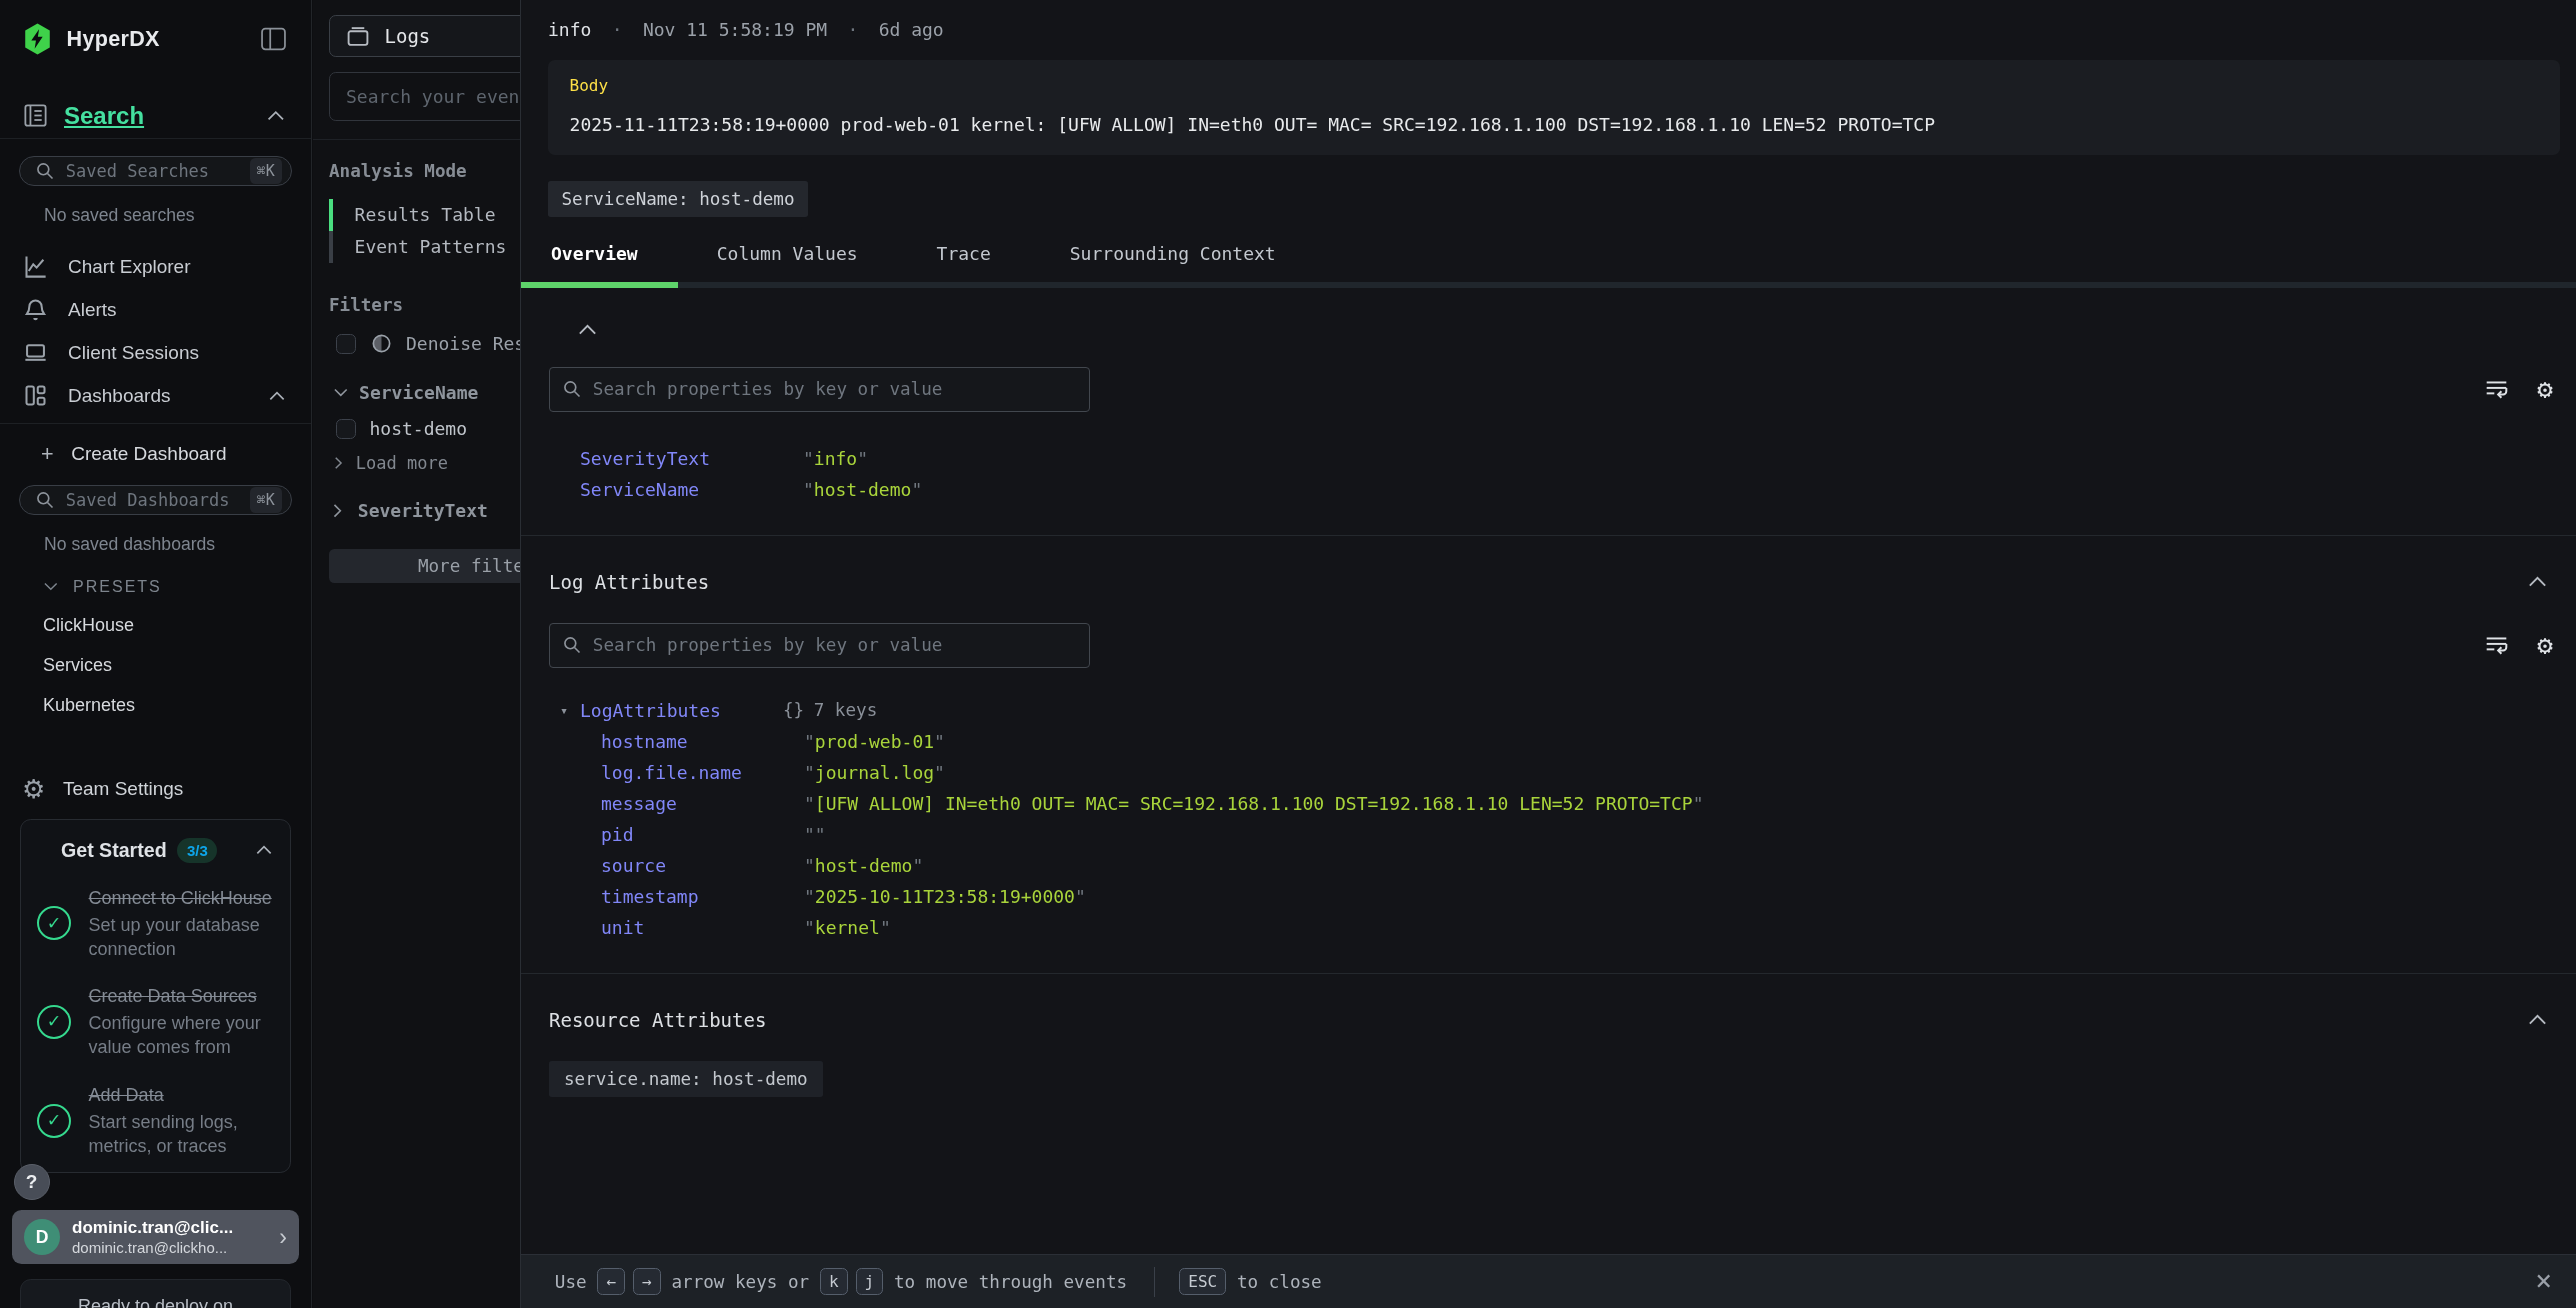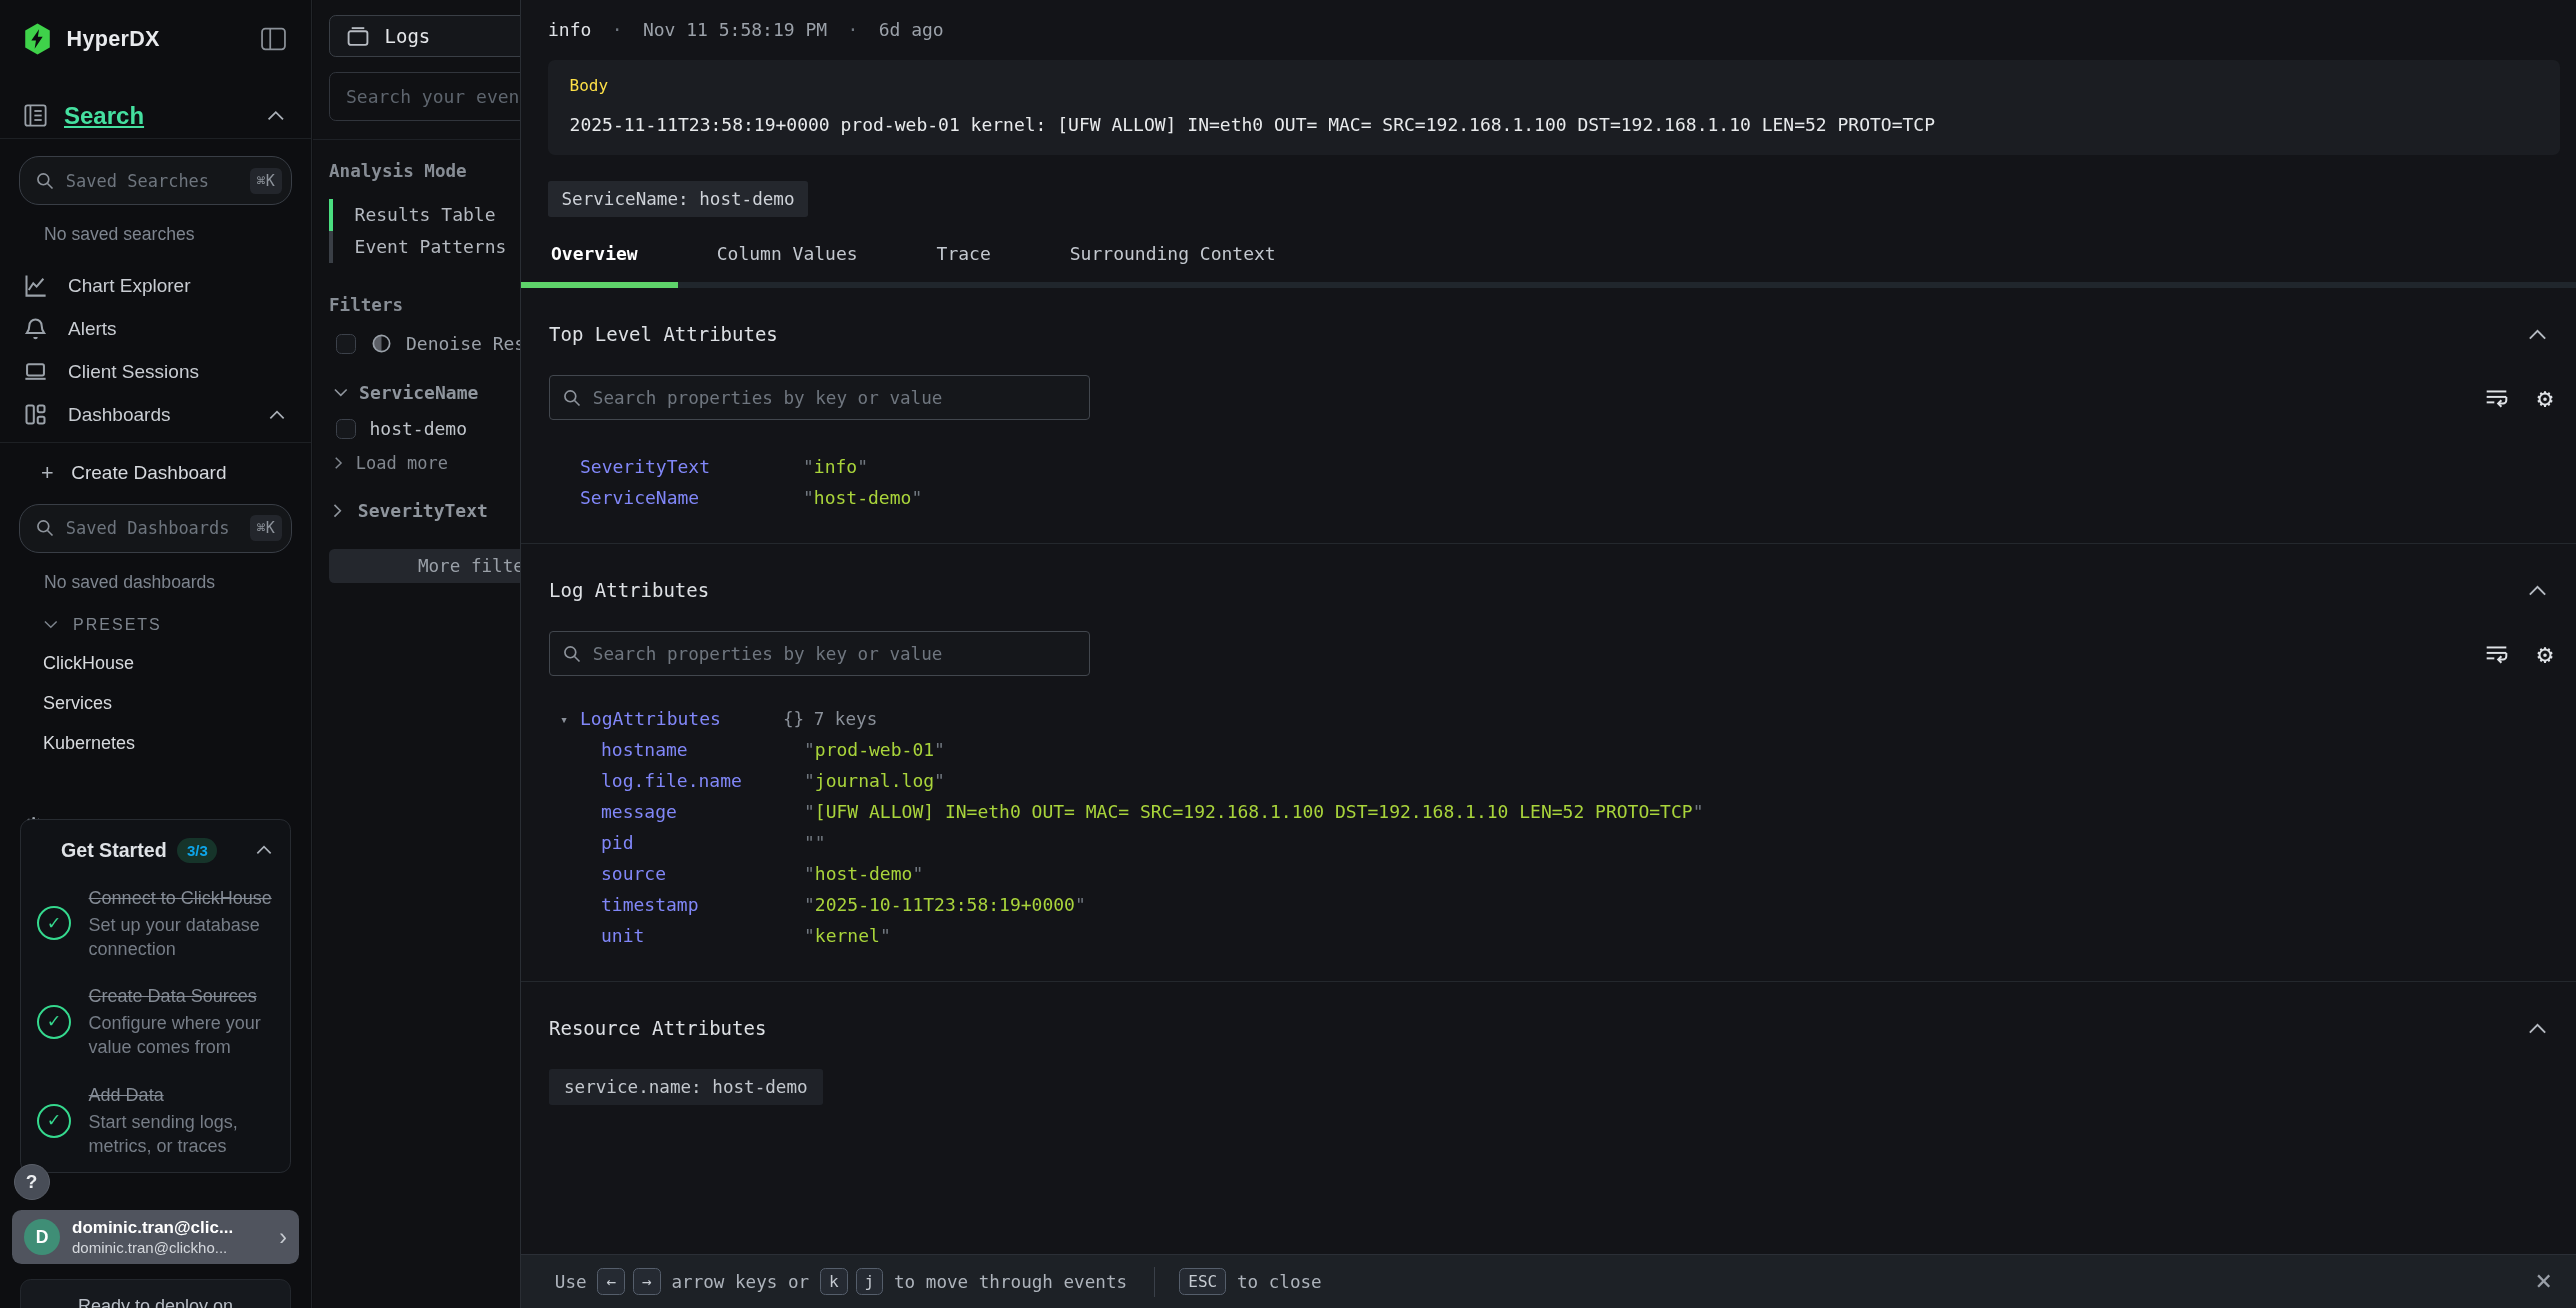--- a/index.html
+++ b/index.html
@@ -9,21 +9,21 @@
 
   
   .sidebar { position:absolute; left:0; top:0; width:312px; height:100%;
              background:#0d0e11; border-right:1.4px solid #222529; z-index:1; }
   .logo-row { display:flex; align-items:center; padding:21.6px 24px 0 22px; }
   .logo-title { font-size:21.6px; font-weight:700; letter-spacing:0.3px; margin-left:13.5px; flex:1; }
   .icon { display:inline-flex; align-items:center; justify-content:center; }
   .sec-head { display:flex; align-items:center; padding:0 24px 0 22px; height:45px; margin-top:38px;
               border-bottom:1.4px solid #1d2024; }
   .sec-head .label { font-size:24px; font-weight:700; color:#45e0a0; margin-left:15px; flex:1;text-decoration:underline; }
-  .pill { display:flex; align-items:center; margin:17.6px 19px 0 19px; height:49px; border:1.4px solid #393e46;
+  .pill { display:flex; align-items:center; margin:17.6px 19px 0 19px; height:30px; border:1.4px solid #393e46;
           border-radius:20px; background:#141619; padding:0 9.5px 0 15px; }
   .pill input { flex:1; background:transparent; border:0; outline:0; color:#b9bec6;
                 font-family:"DejaVu Sans Mono", monospace; font-size:17px; margin-left:10.8px; min-width:0; }
   .pill input::placeholder { color:#6e757e; }
   .kbd-chip { background:#23262c; color:#8d939b; font-size:15px; border-radius:5.4px; padding:4px 6.8px; }
   .muted-line { color:#7e858f; font-size:17.6px; margin:19px 0 0 44px; }
   .nav { margin-top:19px; }
   .nav-item { display:flex; align-items:center; height:43px; padding:0 24px 0 22px; cursor:pointer; }
   .nav-item .nlabel { font-size:19px; color:#c9cdd3; margin-left:19px; flex:1; }
   .nav-divider { border-bottom:1.4px solid #1d2024; margin-top:5.4px; }
@@ -410,21 +410,20 @@
     <span class="tab">Column Values</span>
     <span class="tab">Trace</span>
     <span class="tab">Surrounding Context</span>
   </div>
   <div class="tabline">
       <div class="seg"></div>
     </div>
 
   
   <div class="sec-title-row">
-    <span class="sec-title">Top Level Attributes</span>
     <span class="icon tool-ic">
       <svg width="23" height="13.5" viewBox="0 0 24 14">
           <polyline points="4,11 12,3 20,11" fill="none" stroke="#b6bbc2" stroke-width="2"></polyline>
         </svg>
     </span>
   </div>
   <div class="toolbar">
     <div class="prop-search">
       <span class="icon">
         <svg width="20" height="20" viewBox="0 0 24 24">

